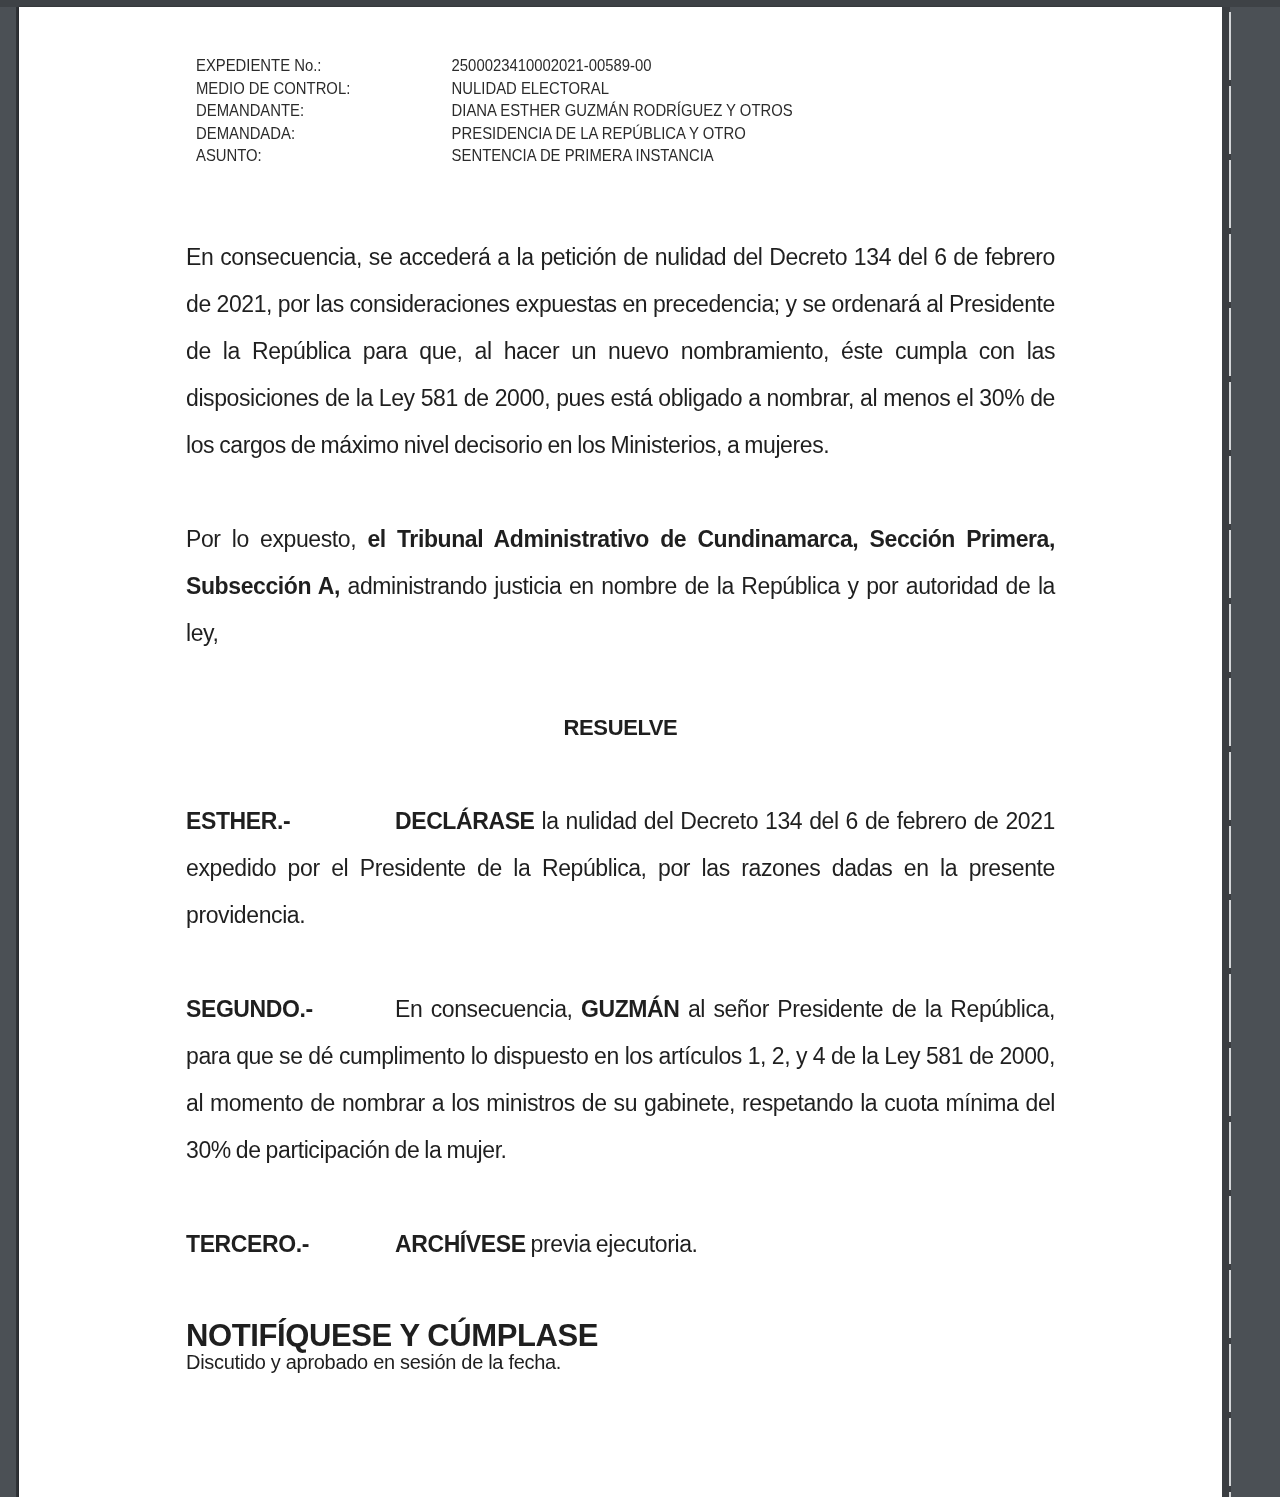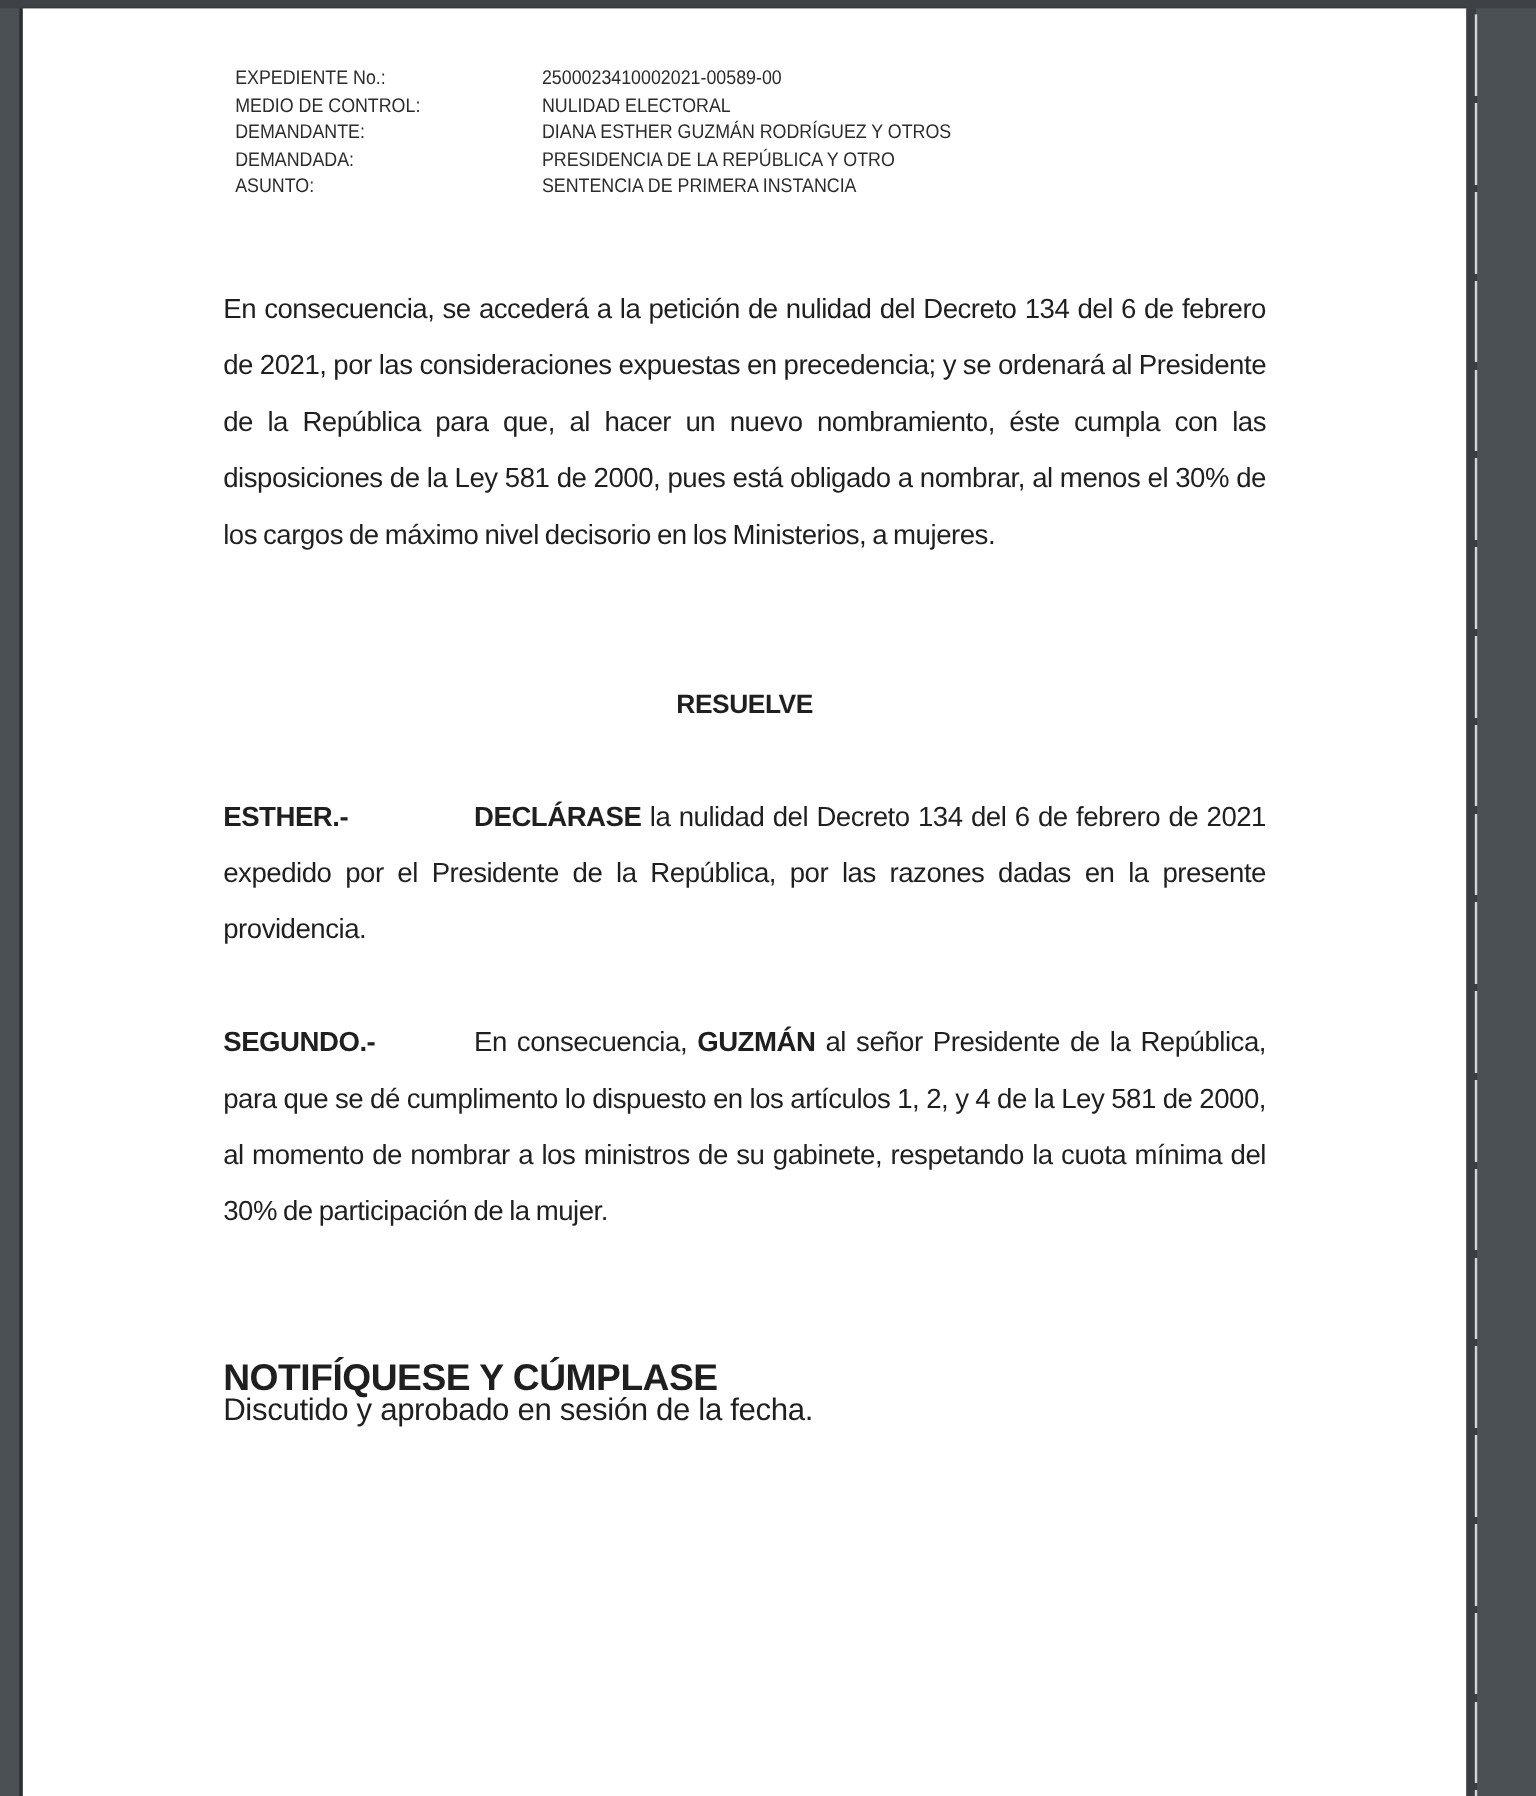--- a/index.html
+++ b/index.html
@@ -103,21 +103,21 @@
       font-weight: bold;
     }
     .notif {
       font-weight: bold;
       font-size: 31px;
       line-height: 26px;
       margin: 0;
       letter-spacing: -0.4px;
     }
     .closing {
-      font-size: 26px;
+      font-size: 20px;
       line-height: 26px;
       margin: 0;
       letter-spacing: -0.3px;
     }
   </style>
 </head>
 <body>
 
 <div class="top-edge"></div>
 <div class="left-shadow"></div>
@@ -152,33 +152,35 @@
 
 <div class="body">
 
 
   <div class="para-gap"></div>
 
   <p class="para">En consecuencia, se accederá a la petición de nulidad del Decreto 134 del 6 de febrero de 2021, por las consideraciones expuestas en precedencia; y se ordenará al Presidente de la República para que, al hacer un nuevo nombramiento, éste cumpla con las disposiciones de la Ley 581 de 2000, pues está obligado a nombrar, al menos el 30% de los cargos de máximo nivel decisorio en los Ministerios, a mujeres.</p>
 
   <div class="para-gap"></div>
 
+  <p class="para"><span>Por lo expuesto, </span><b>el Tribunal Administrativo de Cundinamarca, Sección Primera, Subsección A,</b><span> administrando justicia en nombre de la República y por autoridad de la ley,</span></p>
 
   <div class="para-gap"></div>
 
   <p class="title-center">RESUELVE</p>
 
   <div class="para-gap"></div>
 
   <p class="para"><span class="ord-label">ESTHER.-</span><b>DECLÁRASE</b><span> la nulidad del Decreto 134 del 6 de febrero de 2021 expedido por el Presidente de la República, por las razones dadas en la presente providencia.</span></p>
 
   <div class="para-gap"></div>
 
   <p class="para"><span class="ord-label">SEGUNDO.-</span><span>En consecuencia, </span><b>GUZMÁN</b><span> al señor Presidente de la República, para que se dé cumplimento  lo dispuesto en los artículos 1, 2, y 4 de la Ley 581 de 2000, al momento de nombrar a los ministros de su gabinete, respetando la cuota mínima del 30% de participación de la mujer.</span></p>
 
   <div class="para-gap"></div>
 
+  <p class="para"><span class="ord-label">TERCERO.-</span><b>ARCHÍVESE</b><span> previa ejecutoria.</span></p>
 
   <div style="height:55px"></div>
 
   <p class="notif">NOTIFÍQUESE Y CÚMPLASE</p>
   <p class="closing">Discutido y aprobado en sesión de la fecha.</p>
 </div>
 
 </body></html>

